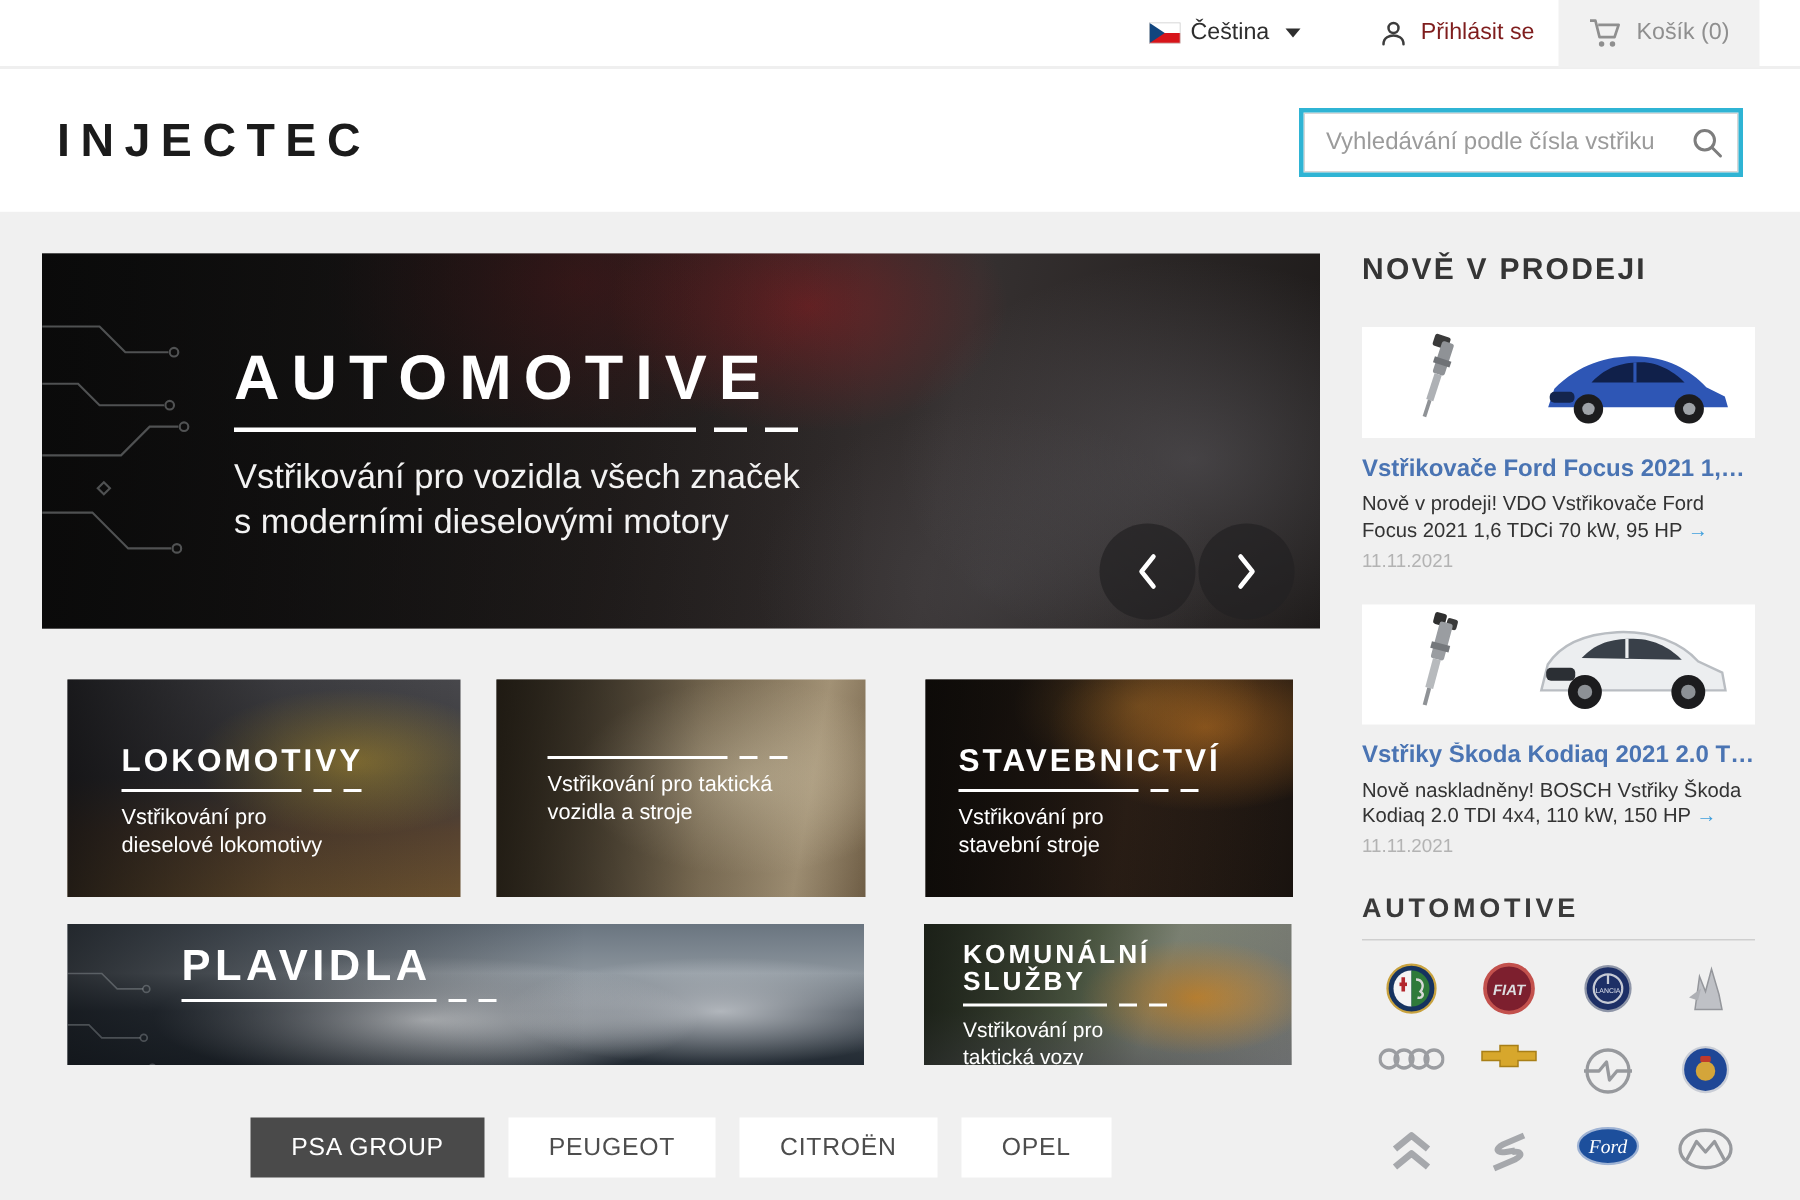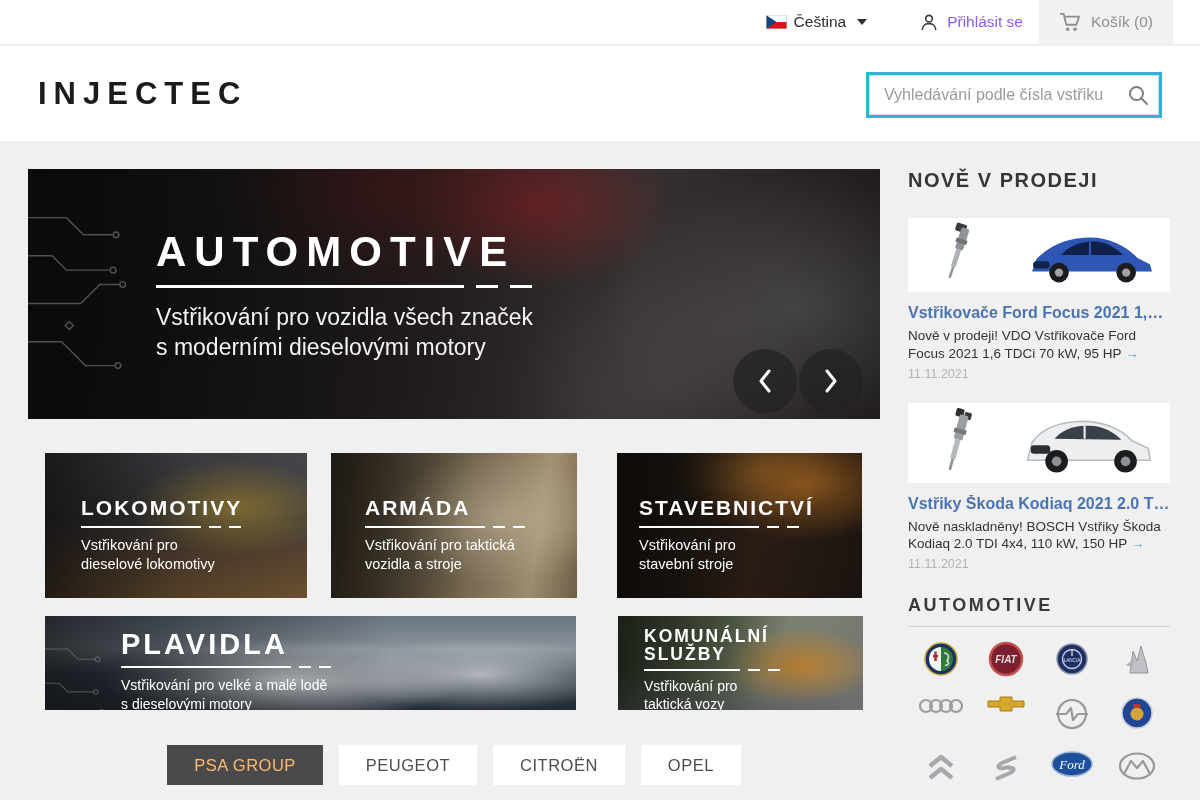--- a/index.html
+++ b/index.html
@@ -15,21 +15,21 @@
   .topbar {
     height:46px; border-bottom:2px solid #efefef;
     display:flex; align-items:center; justify-content:flex-end;
     padding-right:27px; background:#fff;
   }
   .lang { display:flex; align-items:center; gap:7px; margin-right:52px;
           color:#2e2e2e; font-size:15.5px; cursor:pointer;margin-left:30px; }
   .flag { width:21px; height:14px; display:block; }
   .caret { width:0; height:0; border-left:5px solid transparent;
            border-right:5px solid transparent; border-top:6px solid #2e2e2e; margin-left:4px; }
-  .signin { display:flex; align-items:center; gap:8px; color:#8b5cf6;
+  .signin { display:flex; align-items:center; gap:8px; color:#7f1d1d;
             font-size:15.5px; margin-right:16px; cursor:pointer; }
   .cartblock { height:46px; background:#f1f1f1; display:flex; align-items:center;
                gap:10px; padding:0 20px; color:#8f8f8f; font-size:15.5px; cursor:pointer; }
   
   .header { height:95px; background:#fff; display:flex; align-items:center;
             justify-content:space-between; padding:0 38px; }
   .logo { font-size:31px; font-weight:bold; letter-spacing:7px; color:#1b1b1b; cursor:pointer; }
   .searchwrap { position:relative; width:290px; margin:3px 3px 0 0; }
   .search { width:100%; height:40px; border:1px solid #d6d6d6; outline:3px solid #2fb4d4;
             padding:0 46px 0 14px; font-size:16px; color:#333; font-family:inherit; }
@@ -56,21 +56,21 @@
   .hero .solid { width:308px; }
   .hero-sub { font-size:23px; line-height:1.32; color:#f2f2f2; }
   .circuit { position:absolute; left:0; top:20px; height:210px; pointer-events:none; }
   .nav-circle { position:absolute; width:64px; height:64px; border-radius:50%;
     background:rgba(35,33,34,.72); bottom:6px; display:flex; align-items:center;
     justify-content:center; cursor:pointer; }
   .nav-prev { right:83px; } .nav-next { right:17px; }
   
   .tiles { margin:34px 17px 0; }
   .trow { display:flex; }
-  .trow2 { margin-top:18px;justify-content:space-between; }
+  .trow2 { margin-top:18px; }
   .tile { position:relative; overflow:hidden; color:#fff; cursor:pointer; }
   .tile-text { position:relative; z-index:2; }
   .tile .rule { margin:7px 0 8px; }
   .tile .solid { width:120px; height:2px; }
   .tile .dash { width:12px; height:2px; margin-left:8px; }
   .tile-title { font-size:21px; font-weight:bold; letter-spacing:2px; line-height:1.05; }
   .tile-sub { font-size:14.5px; line-height:1.3; }
   .t1 { width:262px; height:145px; padding:44px 0 0 36px;
     background:
       linear-gradient(90deg, rgba(10,10,12,.75), rgba(10,10,12,.2) 55%, transparent),
@@ -102,21 +102,21 @@
       linear-gradient(180deg, transparent 62%, rgba(108,110,113,.8)),
       linear-gradient(110deg, #3d4436 0%, #67755a 42%, #8d9383 62%, #6d6f6a 100%); }
   .t5 .tile-title { font-size:17.5px; }
   .t5 .rule { margin:5px 0 6px; } .t5 .solid { width:96px; }
   .t5 .tile-sub, .t4 .tile-sub { font-size:14px; }
   .tile .circuit { top:8px; height:130px; opacity:.8; }
   
   .filters { display:flex; justify-content:center; gap:16px; margin-top:35px; }
   .fbtn { height:40px; padding:0 27px; border:none; background:#fff; color:#4d4d4d;
           font-size:16.5px; letter-spacing:.5px; font-family:inherit; cursor:pointer; }
-  .fbtn.active { background:#4a4a4a; color:#fdba74; }
+  .fbtn.active { background:#4a4a4a; color:#ffffff; }
   
   .sidebar { width:262px; }
   .side-h { font-size:20px; font-weight:bold; letter-spacing:1.5px; color:#353535;
             margin:0 0 26px; }
   .pimg { background:#fff; height:74px; display:flex; align-items:center;
           justify-content:space-between; padding:3px 10px; cursor:pointer; }
   .pimg2 { height:80px; }
   .ptitle { margin-top:12px; font-size:16px; font-weight:bold; color:#4a74b3;
             white-space:nowrap; overflow:hidden; text-overflow:ellipsis; cursor:pointer; }
   .pdesc { margin-top:5px; font-size:13.5px; color:#333; line-height:1.32; }
@@ -228,21 +228,20 @@
                 <span class="dash"></span>
               </div>
             <div class="tile-sub">
               <div>Vstřikování pro</div>
                 <div>dieselové lokomotivy</div>
             </div>
           </div>
         </div>
         <div class="tile t2">
           <div class="tile-text">
-            <div class="tile-title">ARMÁDA</div>
             <div class="rule">
                 <span class="solid"></span>
                 <span class="dash"></span>
                 <span class="dash"></span>
               </div>
             <div class="tile-sub">
               <div>Vstřikování pro taktická</div>
                 <div>vozidla a stroje</div>
             </div>
           </div>
@@ -274,24 +273,20 @@
                 <circle cx="99" cy="150" r="4"></circle>
             </g>
           </svg>
           <div class="tile-text">
             <div class="tile-title">PLAVIDLA</div>
             <div class="rule">
                 <span class="solid"></span>
                 <span class="dash"></span>
                 <span class="dash"></span>
               </div>
-            <div class="tile-sub">
-              <div>Vstřikování pro velké a malé lodě</div>
-                <div>s dieselovými motory</div>
-            </div>
           </div>
         </div>
         <div class="tile t5">
           <div class="tile-text">
             <div class="tile-title">
               <div>KOMUNÁLNÍ</div>
                 <div>SLUŽBY</div>
             </div>
             <div class="rule">
                 <span class="solid"></span>

